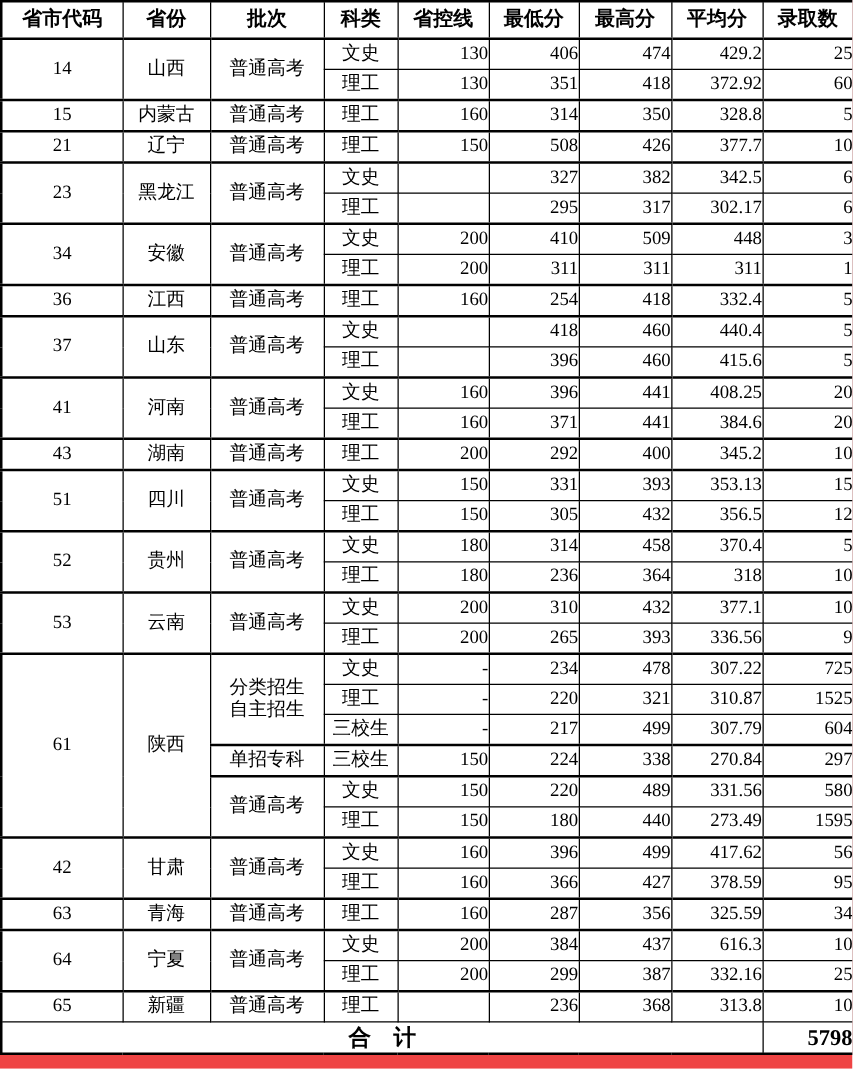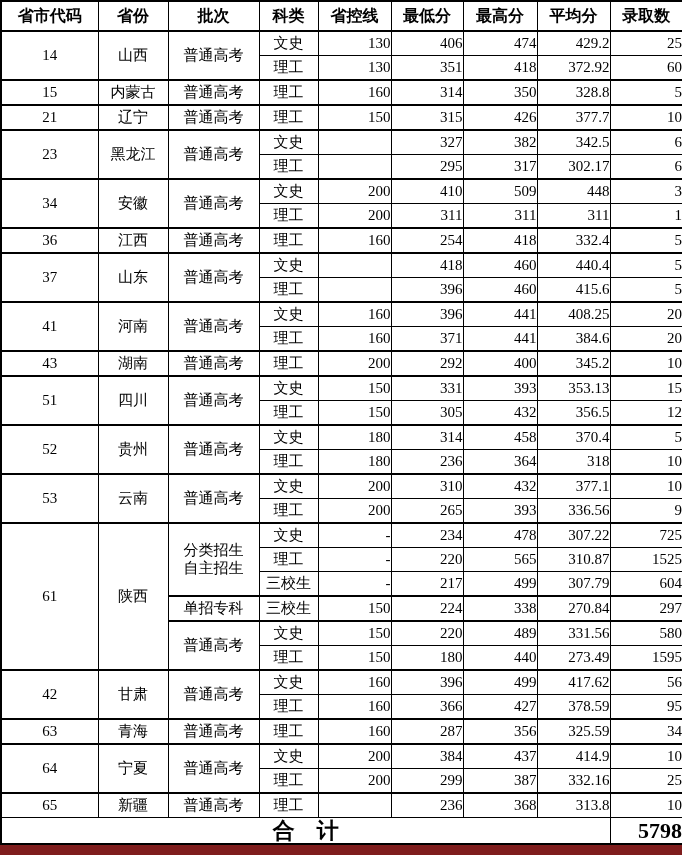--- a/index.html
+++ b/index.html
@@ -3,21 +3,21 @@
 <meta charset="utf-8">
 <style>
   html, body {
     margin: 0;
     padding: 0;
     background: #ffffff;
   }
   .page {
     width: 682px;
     height: 855px;
-    background: #7f1d1d;
+    background: #ef4444;
     overflow: hidden;
   }
   table.score-table {
     border-collapse: collapse;
     table-layout: fixed;
     width: 682px;
     color: #000000;
     background: #ffffff;
     font-family: "Liberation Serif", "DejaVu Serif", serif;
   }
@@ -47,21 +47,21 @@
     border-top: 2px solid #000000;
   }
   tbody tr.batch-start > td {
     border-top: 2px solid #000000;
   }
   .ctr { text-align: center; }
   .num { text-align: right; padding-right: 6px; }
   .batch { white-space: pre-line; font-family: Liberation Serif, serif; }
   tfoot td {
     height: 24px;
-    font-size: 22px;
+    font-size: 18px;
     font-weight: bold;
     border-top: 2px solid #000000;
   }
   tfoot .total-label {
     text-align: center;
   }
   tfoot .total-value {
     text-align: right;
     padding-right: 5px;
     margin-left: 36px;
@@ -126,21 +126,21 @@
           <td class="num">350</td>
           <td class="num">328.8</td>
           <td class="num">5</td>
         </tr>
         <tr class="group-start">
           <td class="ctr">21</td>
           <td class="ctr">辽宁</td>
           <td class="ctr batch">普通高考</td>
           <td class="ctr">理工</td>
           <td class="num">150</td>
-          <td class="num">315</td>
+          <td class="num">508</td>
           <td class="num">426</td>
           <td class="num">377.7</td>
           <td class="num">10</td>
         </tr>
         <tr class="group-start">
           <td class="ctr" rowspan="2">23</td>
           <td class="ctr" rowspan="2">黑龙江</td>
           <td class="ctr batch" rowspan="2">普通高考</td>
           <td class="ctr">文史</td>
           <td class="num"></td>
@@ -302,21 +302,21 @@
           <td class="num">-</td>
           <td class="num">234</td>
           <td class="num">478</td>
           <td class="num">307.22</td>
           <td class="num">725</td>
         </tr>
         <tr>
           <td class="ctr">理工</td>
           <td class="num">-</td>
           <td class="num">220</td>
-          <td class="num">565</td>
+          <td class="num">321</td>
           <td class="num">310.87</td>
           <td class="num">1525</td>
         </tr>
         <tr>
           <td class="ctr">三校生</td>
           <td class="num">-</td>
           <td class="num">217</td>
           <td class="num">499</td>
           <td class="num">307.79</td>
           <td class="num">604</td>
@@ -378,21 +378,21 @@
           <td class="num">34</td>
         </tr>
         <tr class="group-start">
           <td class="ctr" rowspan="2">64</td>
           <td class="ctr" rowspan="2">宁夏</td>
           <td class="ctr batch" rowspan="2">普通高考</td>
           <td class="ctr">文史</td>
           <td class="num">200</td>
           <td class="num">384</td>
           <td class="num">437</td>
-          <td class="num">414.9</td>
+          <td class="num">616.3</td>
           <td class="num">10</td>
         </tr>
         <tr>
           <td class="ctr">理工</td>
           <td class="num">200</td>
           <td class="num">299</td>
           <td class="num">387</td>
           <td class="num">332.16</td>
           <td class="num">25</td>
         </tr>

